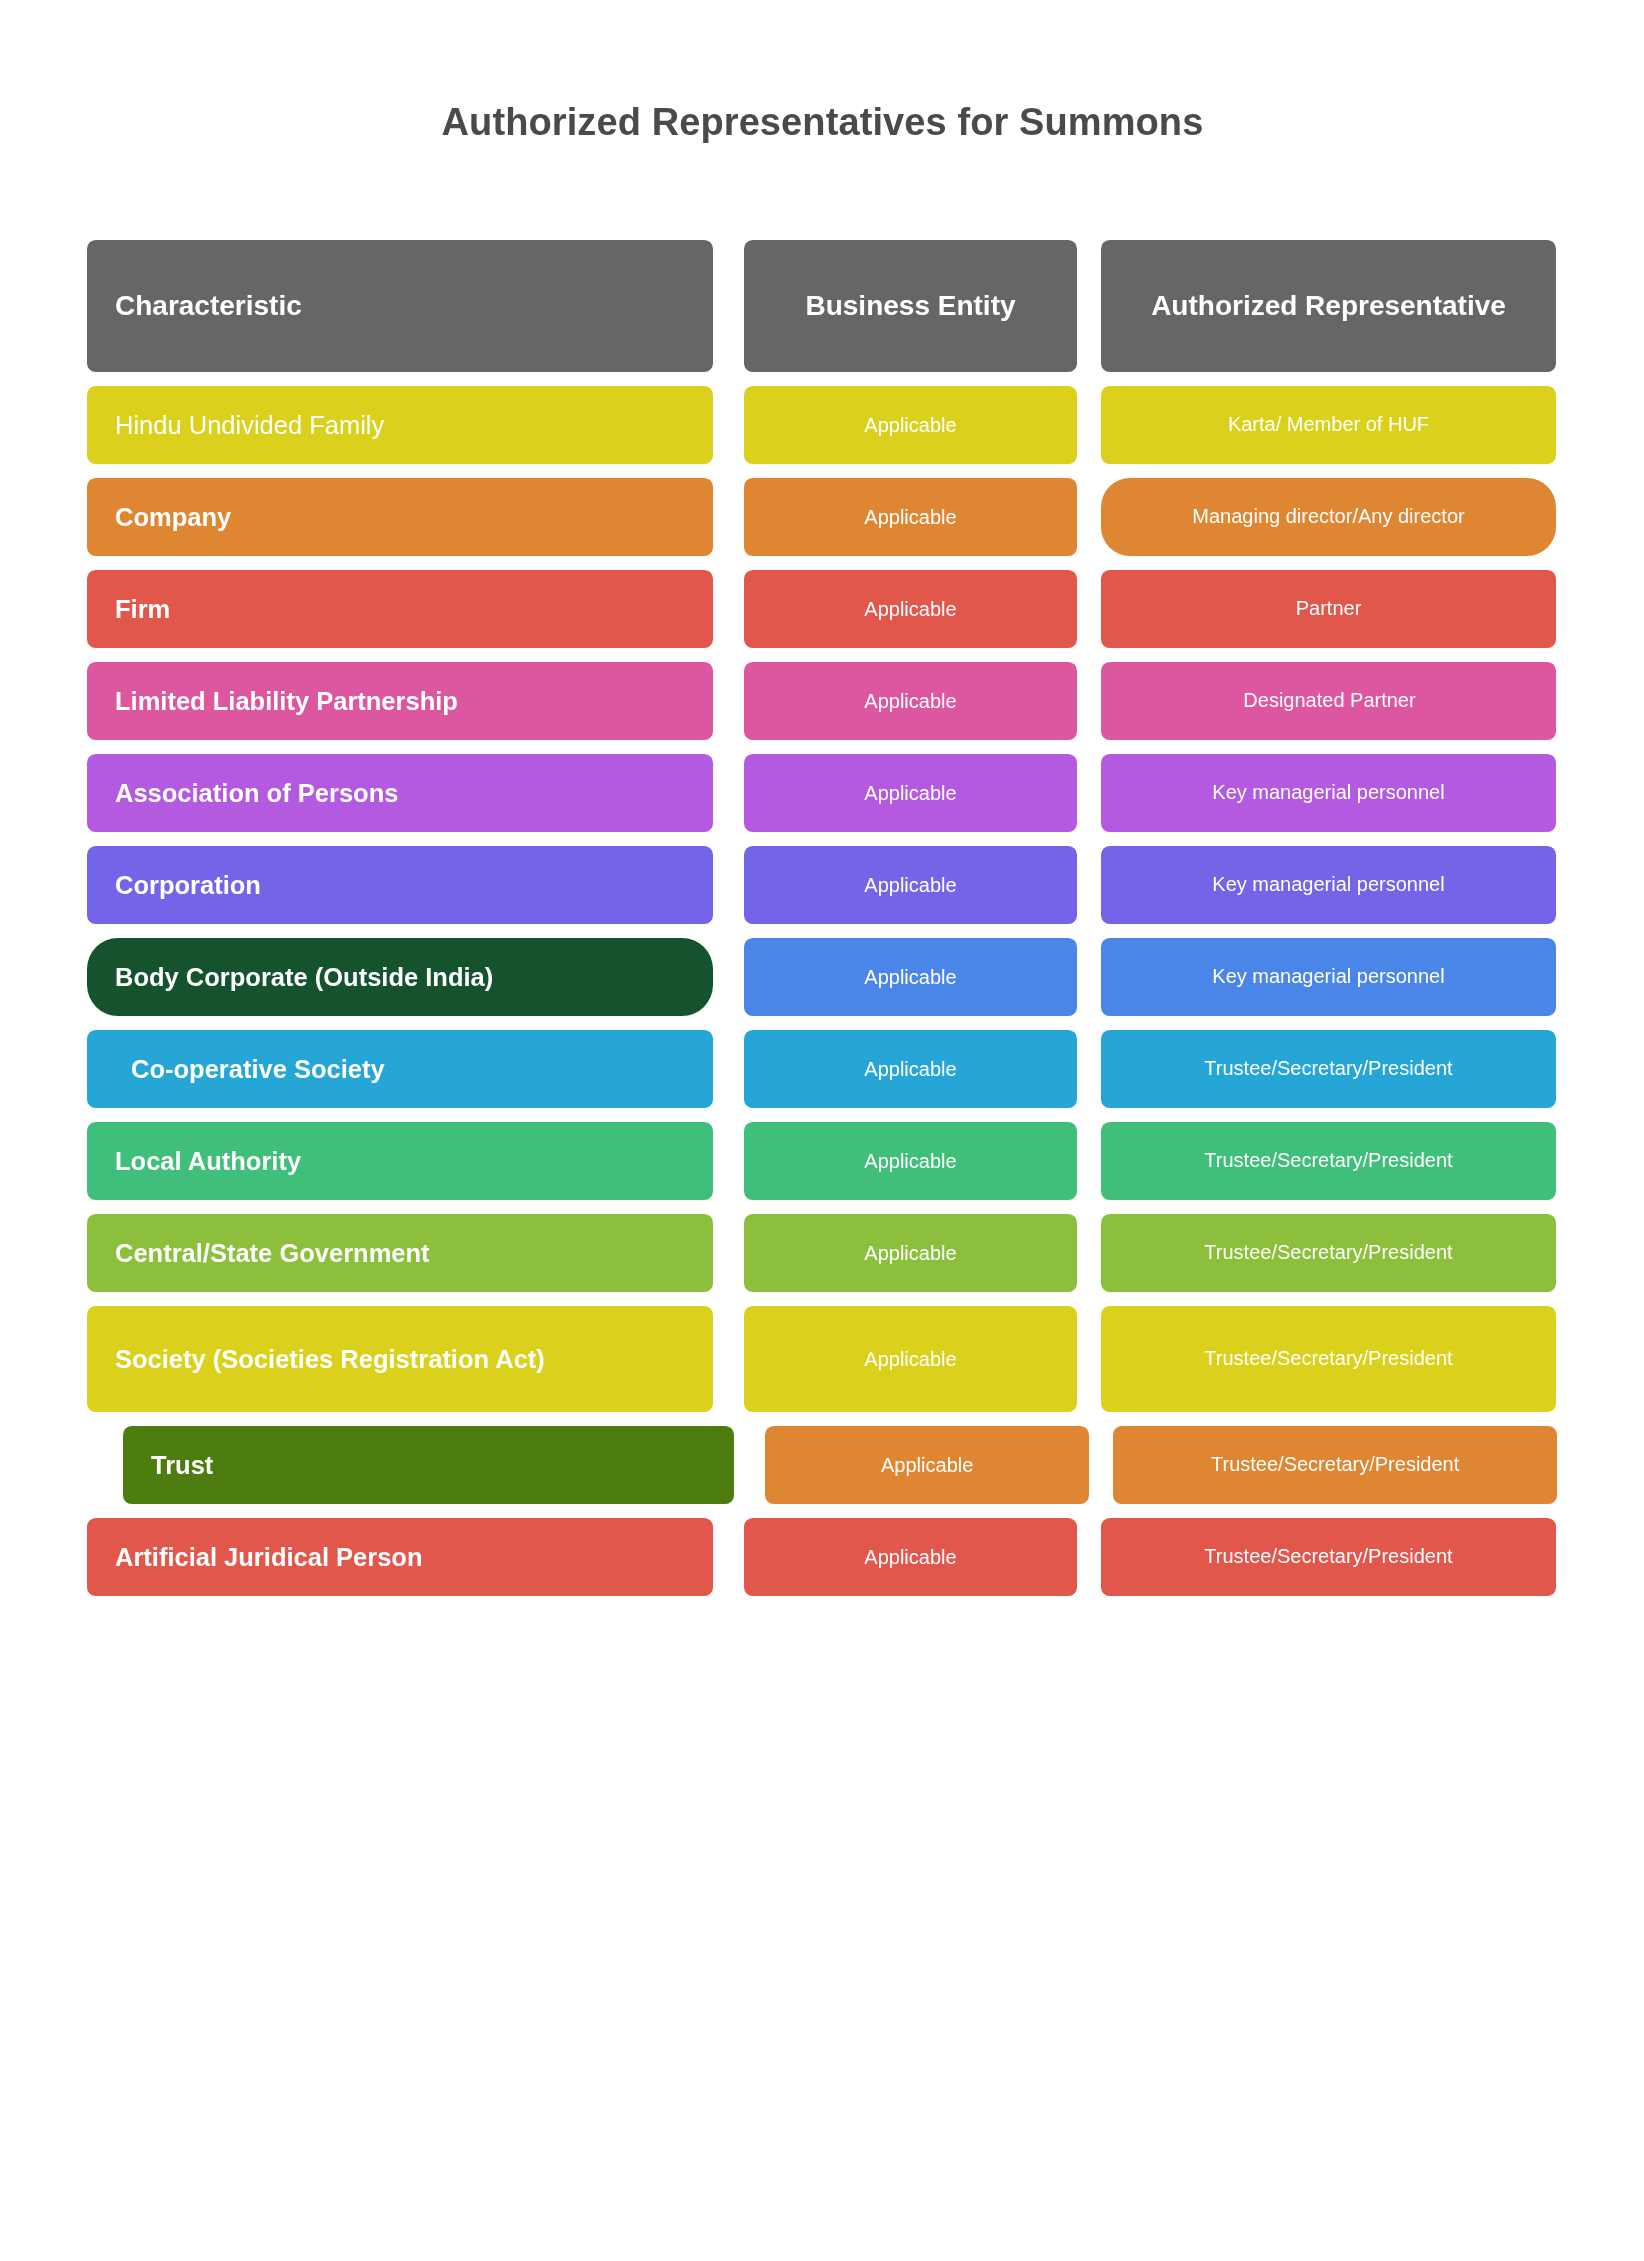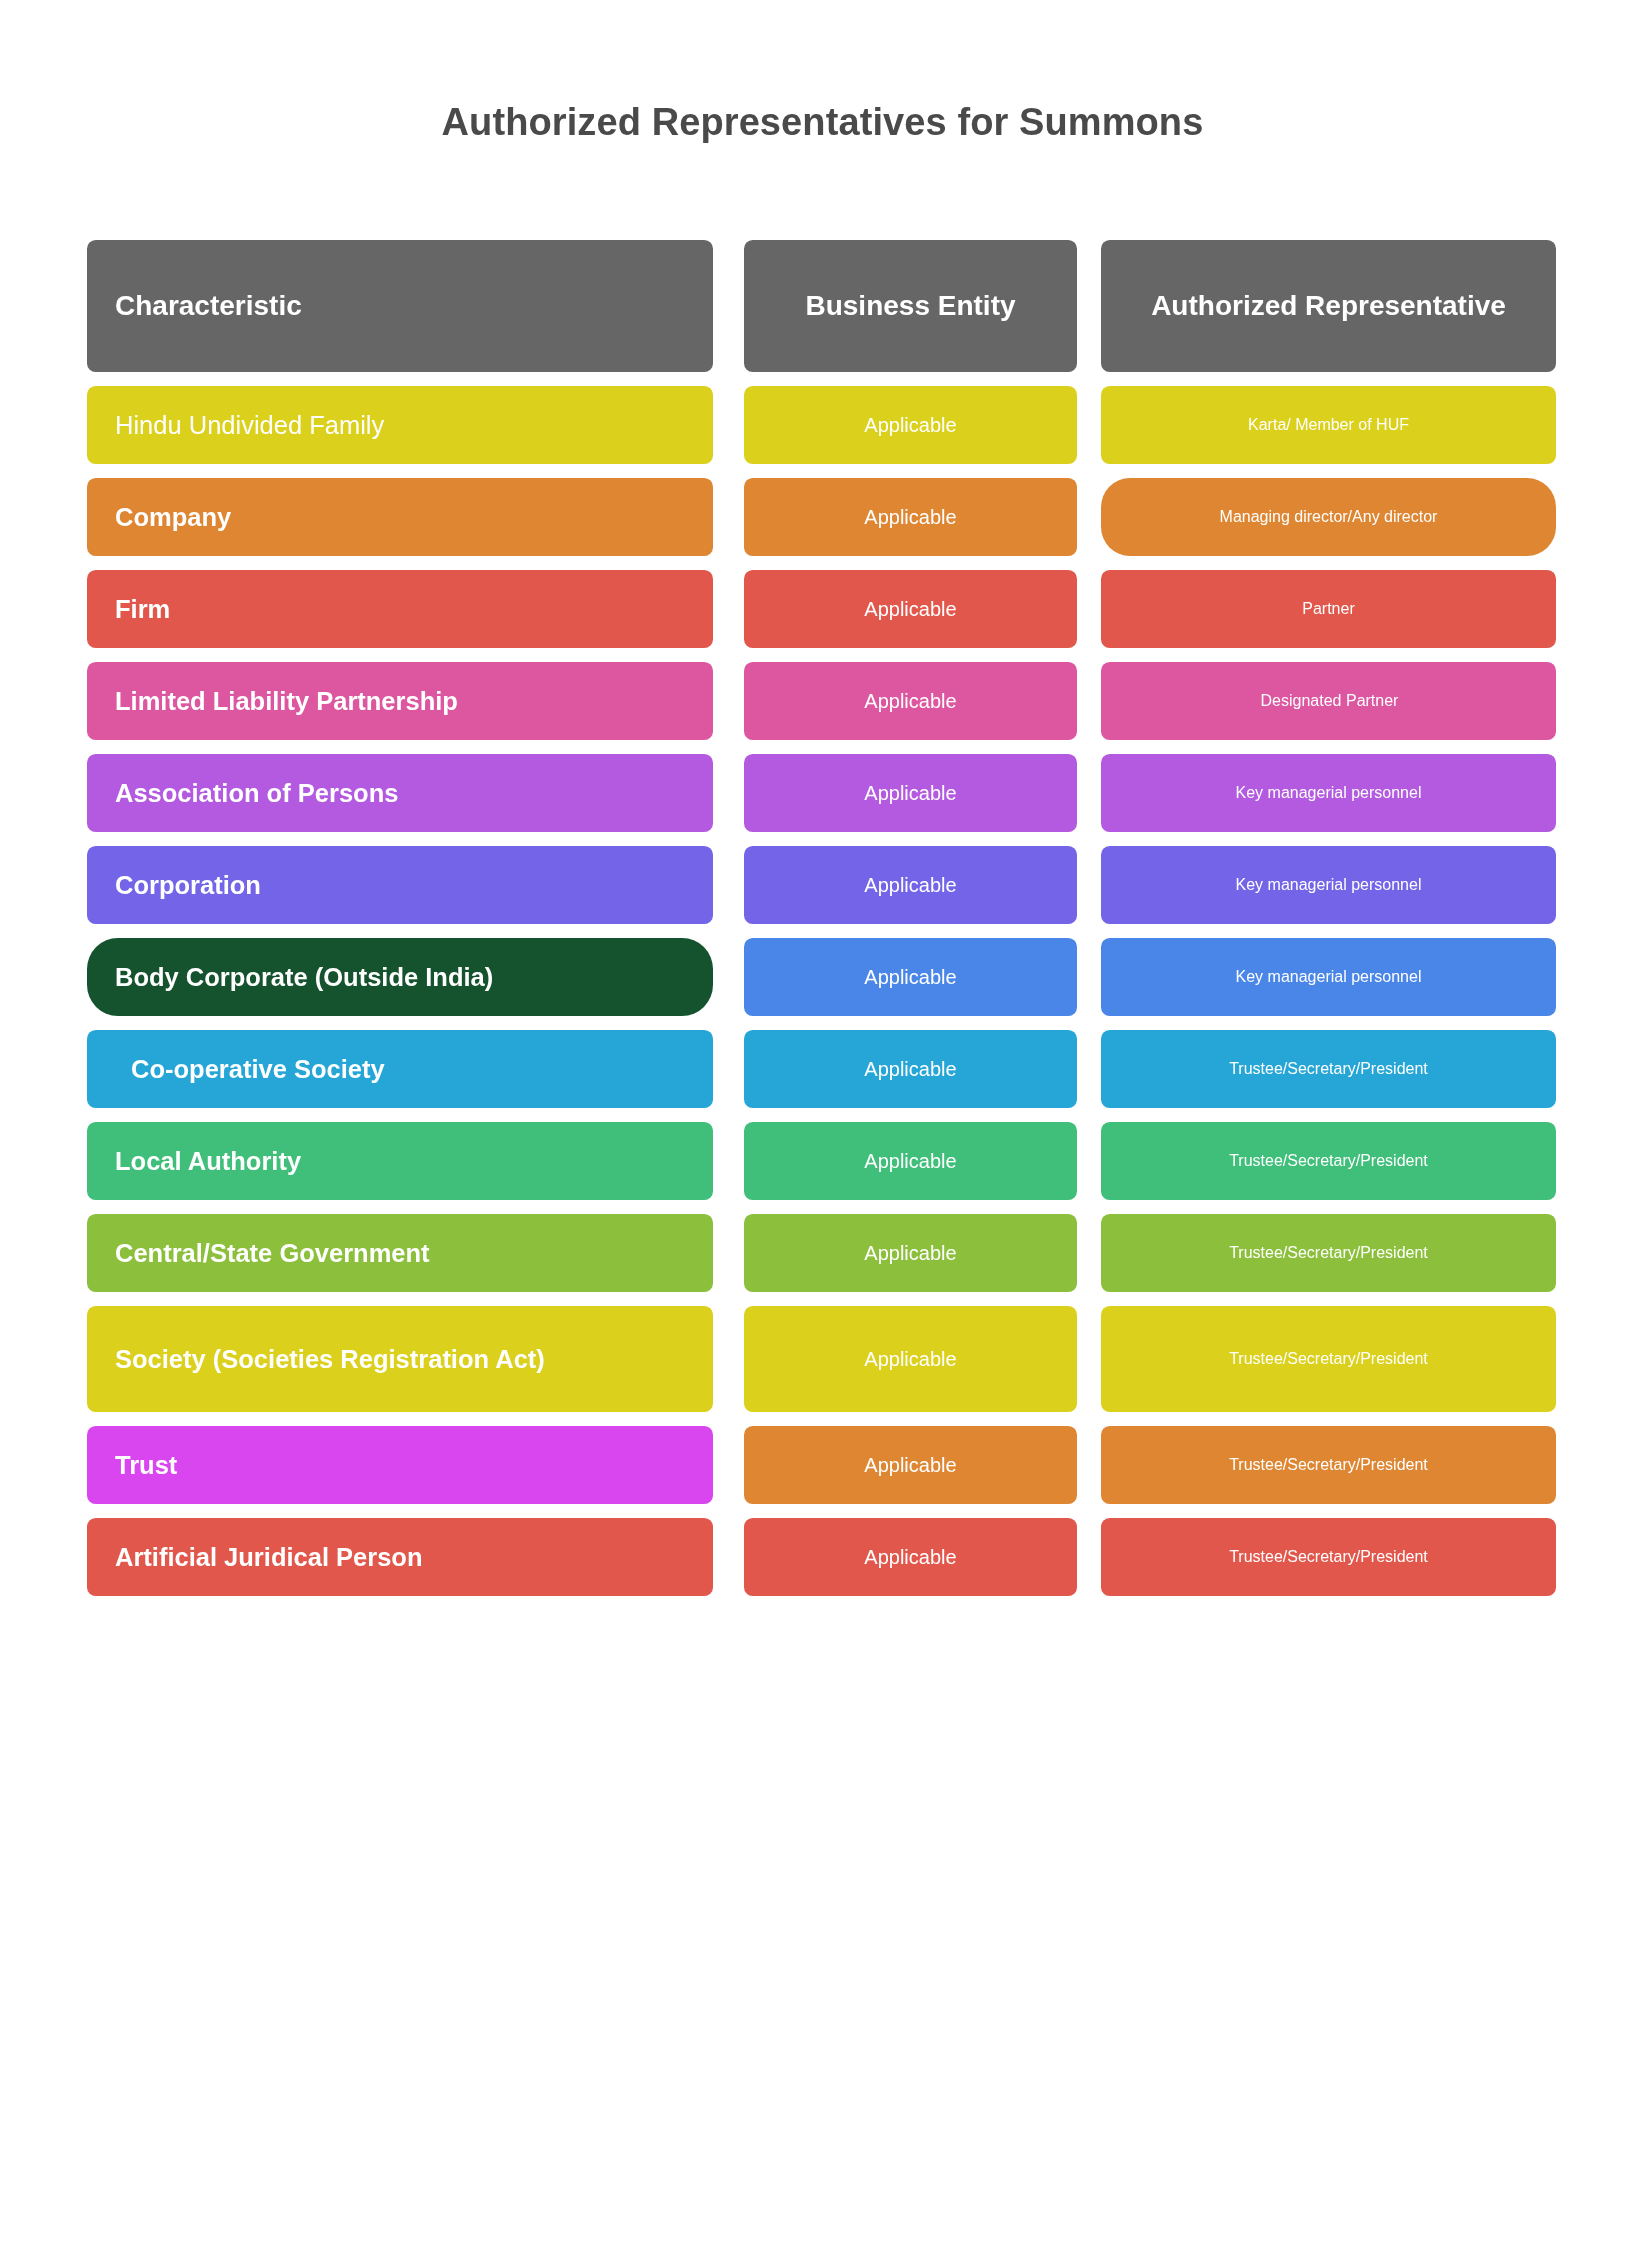--- a/index.html
+++ b/index.html
@@ -80,21 +80,21 @@
   
   .row.data .cell { height: 78px; }
   .row.data.tall .cell { height: 106px; }
   .row.data .cell.c1 {
     font-size: 25.5px;
     font-weight: bold;
     line-height: 1.2;
   }
   .row.data.light .cell.c1 { font-weight: normal; }
   .row.data .cell.c2 { font-size: 20px; font-weight: normal; }
-  .row.data .cell.c3 { font-size: 16px; font-weight: normal; line-height: 1.28; }
+  .row.data .cell.c3 { font-size: 20px; font-weight: normal; line-height: 1.28; }
 </style>
 </head>
 <body>
 
 <div class="page">
 
   <div class="chart-title">Authorized Representatives for Summons</div>
 
   <div class="table-wrap">
 
@@ -178,21 +178,21 @@
           <div class="cell c3" style="background: rgb(140, 192, 60);">Trustee/Secretary/President</div>
         </div>
         <div class="row data tall">
           <div class="cell c1" style="background: rgb(219, 208, 28);">Society (Societies Registration Act)</div>
           <div class="spacer1"></div>
           <div class="cell c2" style="background: rgb(219, 208, 28);">Applicable</div>
           <div class="spacer2"></div>
           <div class="cell c3" style="background: rgb(219, 208, 28);">Trustee/Secretary/President</div>
         </div>
         <div class="row data">
-          <div class="cell c1" style="background: #d946ef;">Trust</div>
+          <div class="cell c1" style="background: #4d7c0f; margin-left: 36px;">Trust</div>
           <div class="spacer1"></div>
           <div class="cell c2" style="background: rgb(223, 134, 51);">Applicable</div>
           <div class="spacer2"></div>
           <div class="cell c3" style="background: rgb(223, 134, 51);">Trustee/Secretary/President</div>
         </div>
         <div class="row data">
           <div class="cell c1" style="background: rgb(226, 87, 76);">Artificial Juridical Person</div>
           <div class="spacer1"></div>
           <div class="cell c2" style="background: rgb(226, 87, 76);">Applicable</div>
           <div class="spacer2"></div>

